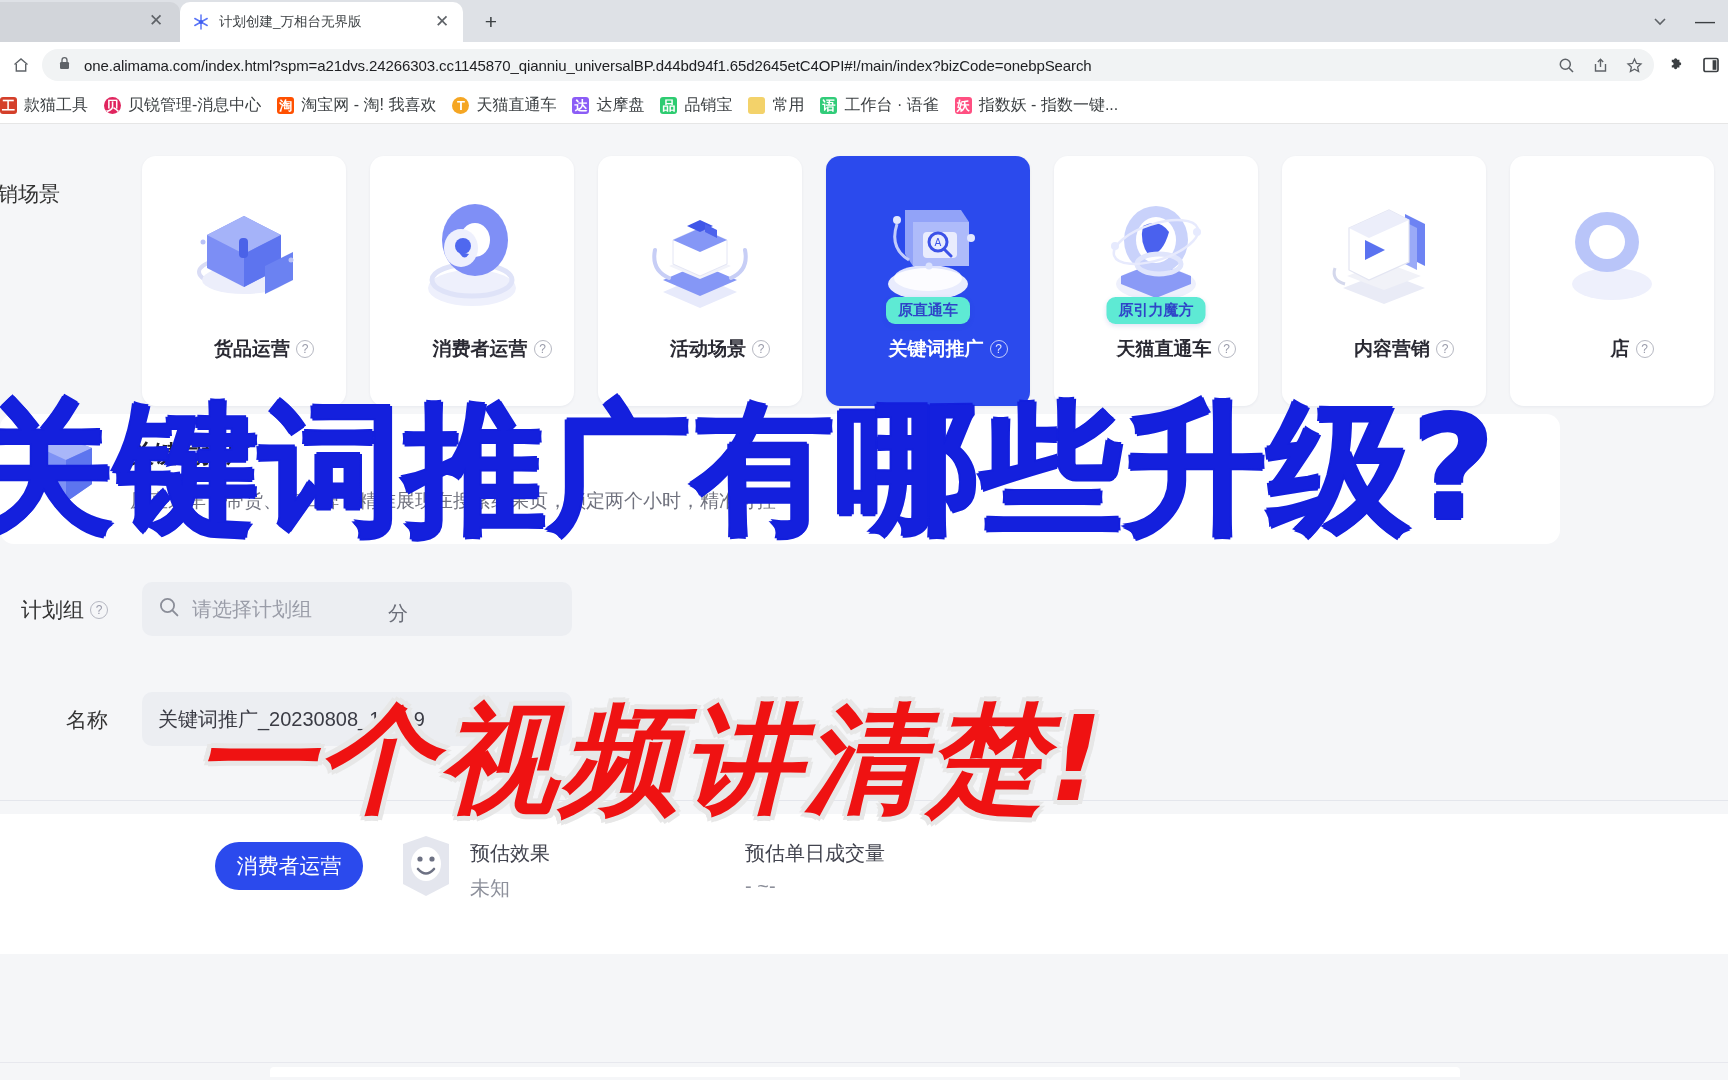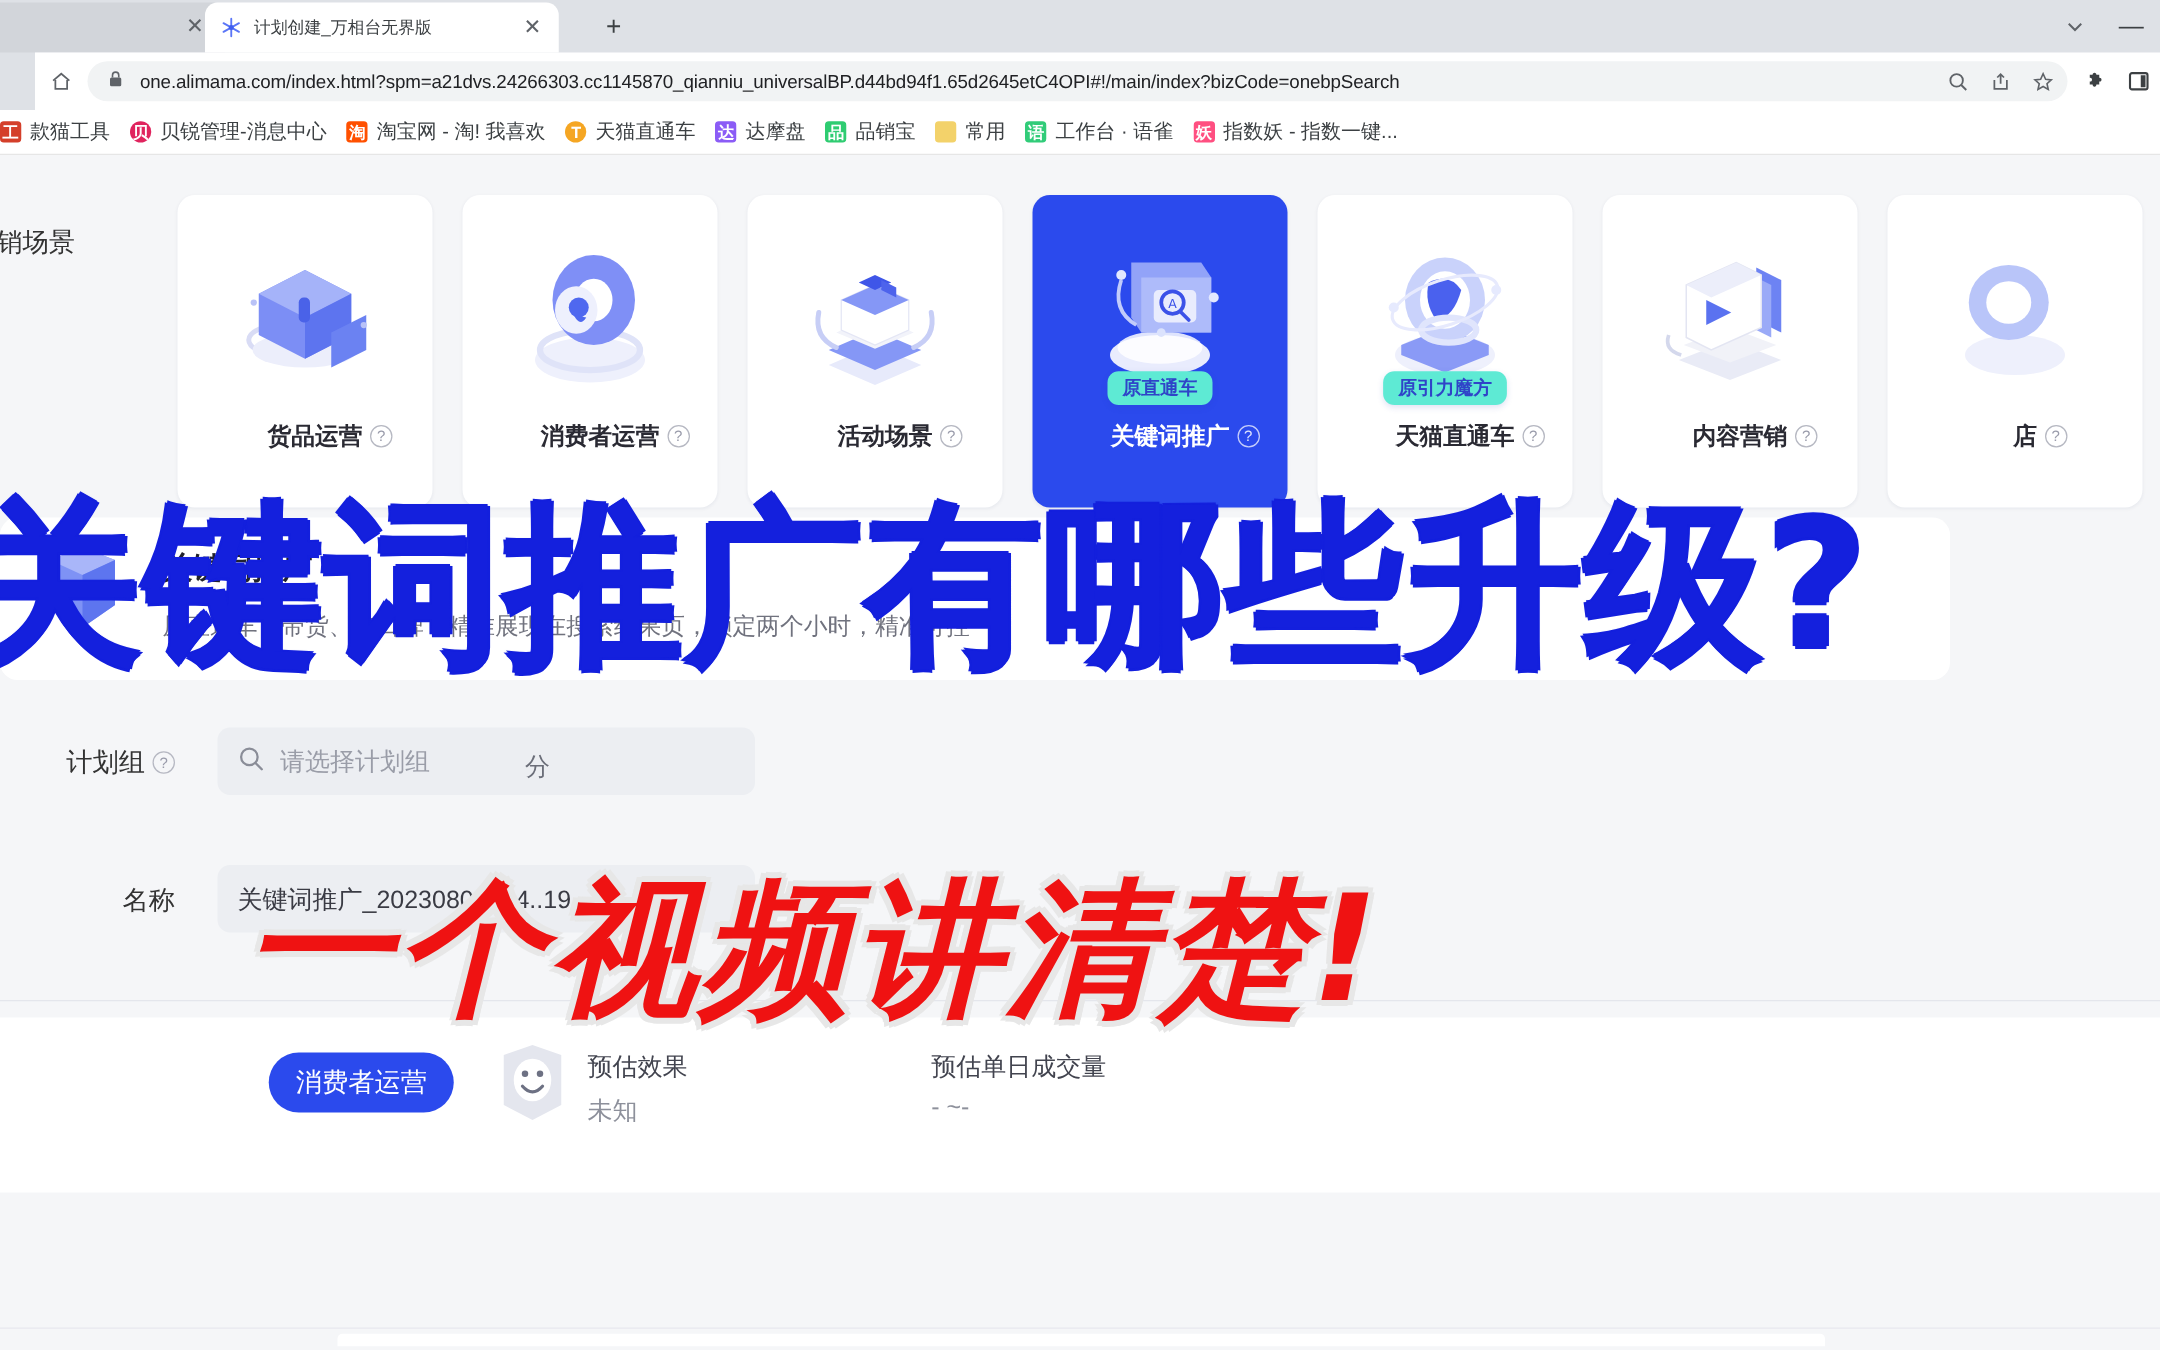--- a/index.html
+++ b/index.html
@@ -48,21 +48,21 @@
     right: 16px; top: 11px;
     width: 16px; height: 16px;
     color: #5f6368;
     font-size: 17px;
     line-height: 16px;
     text-align: center;
   }
 
   .tab-active {
     position: absolute;
-    left: 164px; top: 2px;
+    left: 180px; top: 2px;
     width: 283px; height: 40px;
     background: #ffffff;
     border-radius: 10px 10px 0 0;
     display: flex;
     align-items: center;
     padding: 0 12px;
   }
   .tab-favicon {
     width: 18px; height: 18px;
     flex: 0 0 18px;
@@ -116,21 +116,20 @@
     font-size: 20px;
   }
 
   
   .omnibox-row {
     position: relative;
     height: 46px;
     background: #ffffff;
     display: flex;
     align-items: center;
-    margin-left: 28px;
   }
   .home-icon {
     width: 42px; height: 46px;
     display: flex; align-items: center; justify-content: center;
     flex: 0 0 42px;
     color: #5f6368;
   }
   .omnibox {
     flex: 1 1 auto;
     height: 32px;
@@ -334,21 +333,20 @@
 
   
   .form-area {
     position: absolute;
     top: 440px; left: 0;
     width: 1728px;
   }
   .form-row {
     position: relative;
     height: 110px;
-    margin-left: 32px;
   }
   .form-label {
     position: absolute;
     left: -92px; top: 32px;
     width: 200px;
     text-align: right;
     font-size: 21px;
     color: #333;
     white-space: nowrap;
     display: flex;

